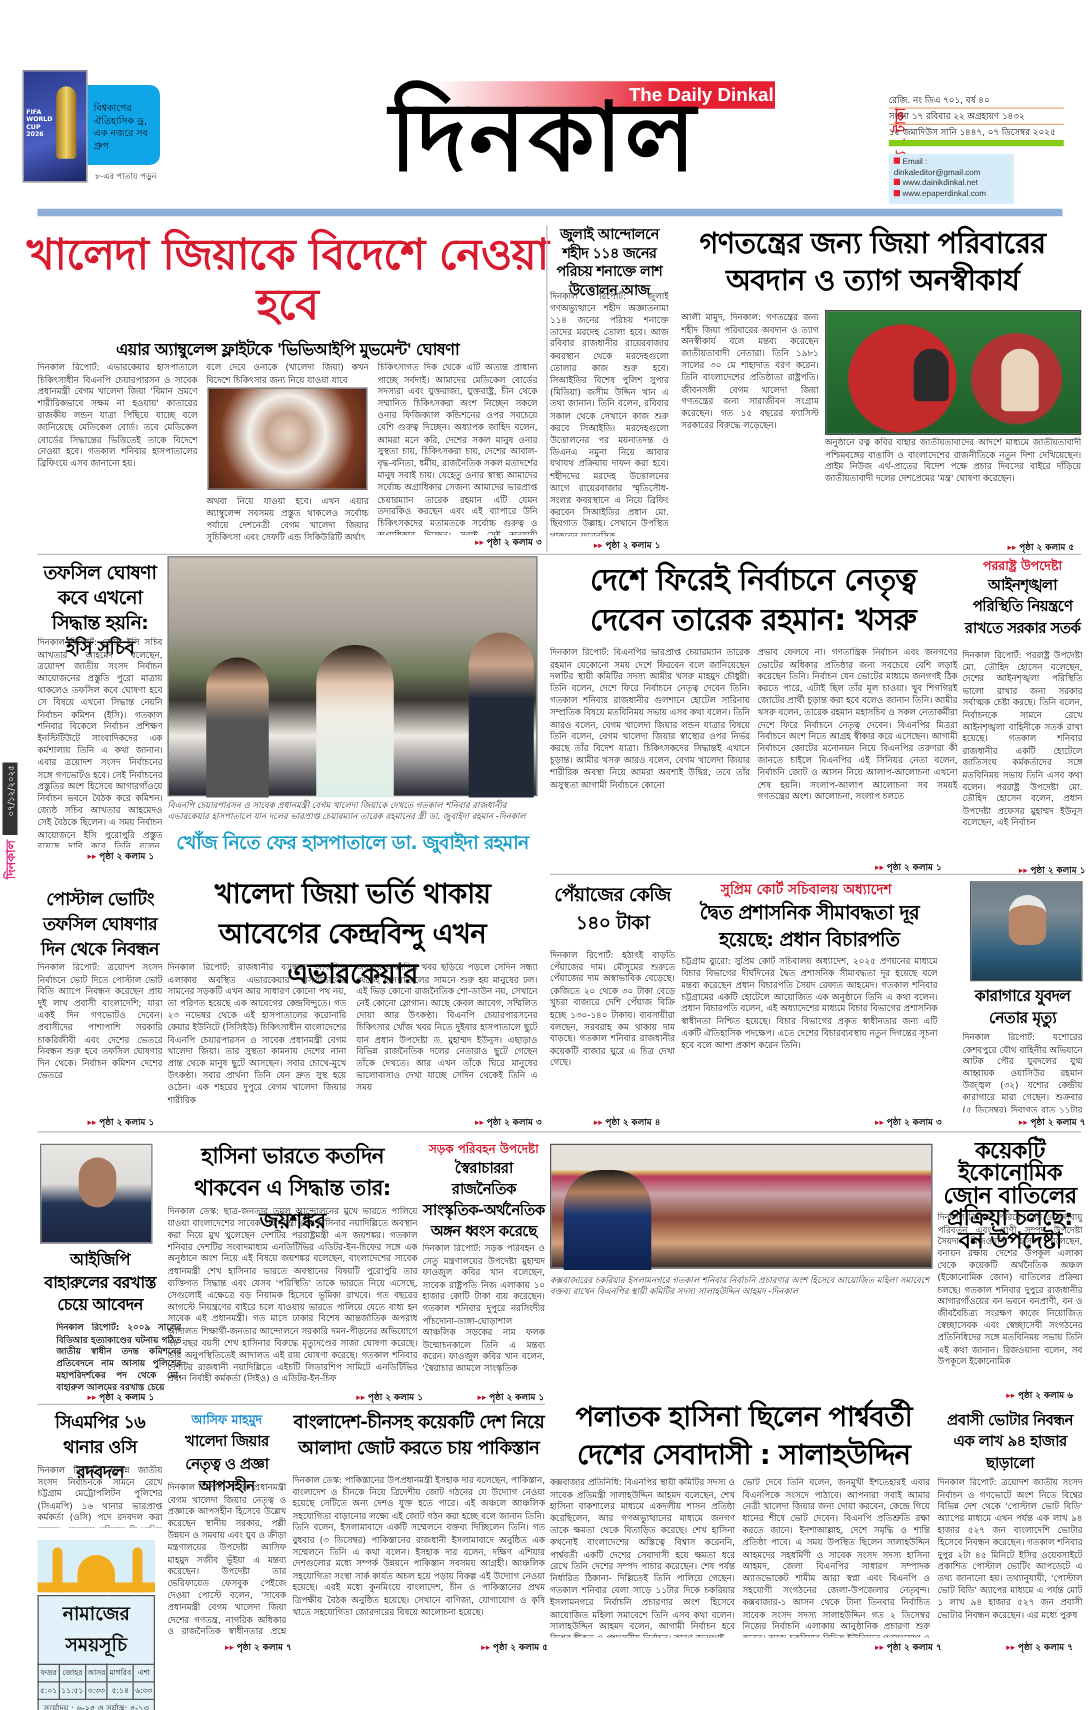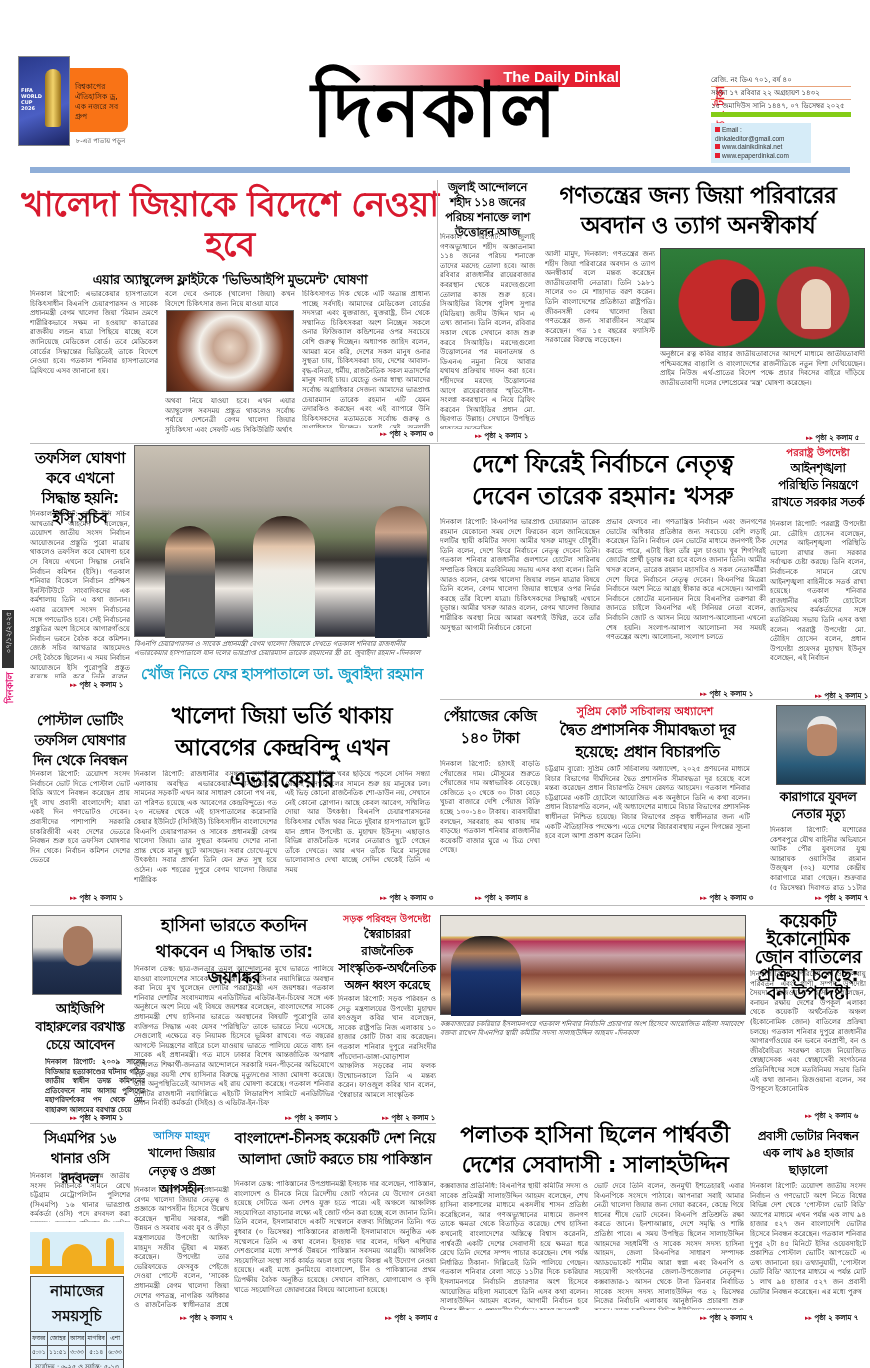--- a/index.html
+++ b/index.html
@@ -17,21 +17,21 @@
   .rule-h { position: absolute; height: 1px; background: #bbb; }
 </style>
 </head>
 <body>
 
 <div class="abs" style="left:18px;top:56px;width:110px;height:90px;">
   <div style="position:absolute;left:0;top:0;width:52px;height:90px;background:linear-gradient(160deg,#2a3a8c,#4b5fc4 60%,#1b2462);border:1px solid #888;">
     <div style="position:absolute;left:26px;top:12px;width:16px;height:58px;background:linear-gradient(90deg,#a27a1e,#f2d36b,#9b7319);border-radius:8px 8px 3px 3px;"></div>
     <div style="position:absolute;left:2px;top:30px;width:22px;color:#fff;font-size:5px;font-weight:bold;line-height:6px;">FIFA WORLD CUP 2026</div>
   </div>
-  <div style="position:absolute;left:52px;top:12px;width:58px;height:64px;background:#f97316;border-radius:0 8px 8px 0;padding:14px 3px 2px 5px;">
+  <div style="position:absolute;left:52px;top:12px;width:58px;height:64px;background:#0ea5e9;border-radius:0 8px 8px 0;padding:14px 3px 2px 5px;">
     <div style="font-size:7.5px;line-height:10px;color:#111;">বিশ্বকাপের ঐতিহাসিক ড্র, এক নজরে সব গ্রুপ</div>
   </div>
   <div style="position:absolute;left:58px;top:80px;font-size:6.5px;color:#333;">৮-এর পাতায় পড়ুন</div>
 </div>
 
 <div class="abs" style="left:245px;top:48px;width:410px;height:110px;">
   <div style="position:absolute;left:100px;top:17px;width:275px;height:22px;background:linear-gradient(90deg,rgba(229,31,49,0),#e51f31 70%);"></div>
   <div style="position:absolute;right:36px;top:20px;color:#fff;font-family:'Liberation Sans',sans-serif;font-weight:bold;font-size:15px;">The Daily Dinkal</div>
   <div style="position:absolute;left:0;top:22px;width:380px;text-align:center;font-family:'DejaVu Sans',sans-serif;font-weight:bold;font-size:76px;line-height:80px;color:#000;letter-spacing:2px;">দিনকাল</div>
 </div>

